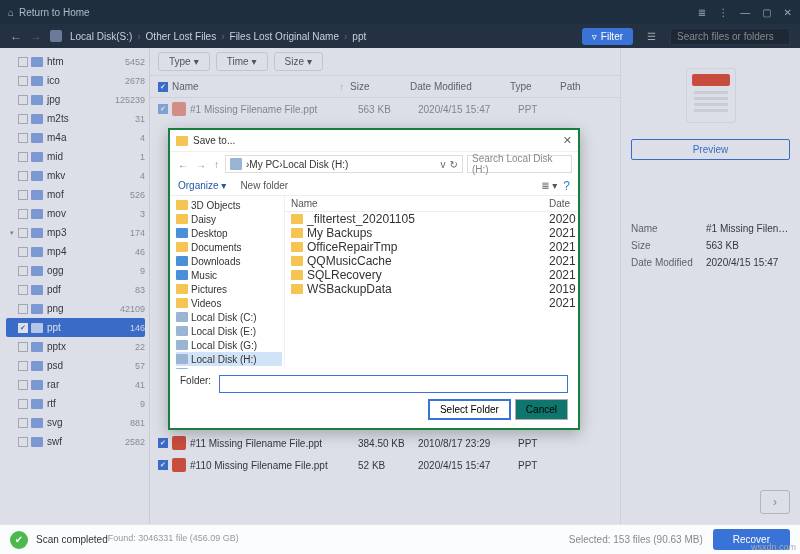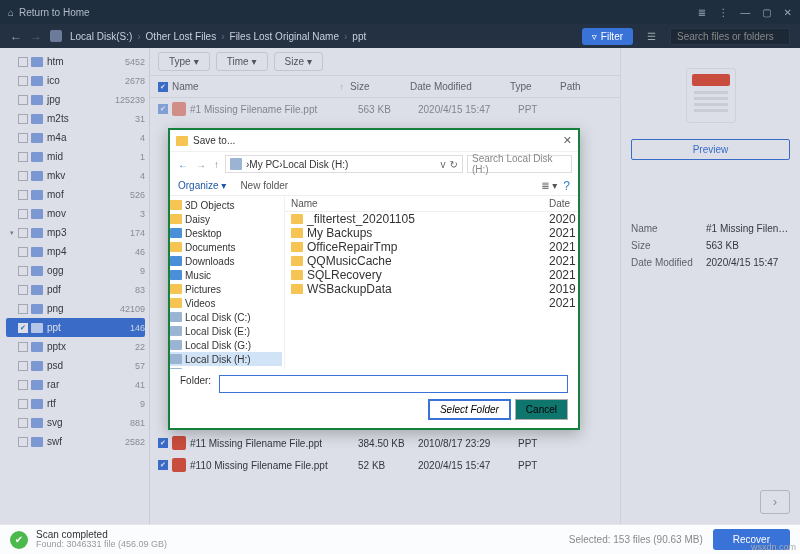--- a/index.html
+++ b/index.html
@@ -73,21 +73,21 @@
     .propgrid { margin-top: 60px; font-size: 10px; }
     .propgrid .prow { display: flex; padding: 3px 0; }
     .propgrid .plab { width: 75px; color: #666; }
     .propgrid .pval { flex: 1; overflow: hidden; white-space: nowrap; text-overflow: ellipsis; }
     .next-arrow { margin-top: auto; align-self: flex-end; width: 30px; height: 24px; border: 1px solid #ccc; border-radius: 3px; display: flex; align-items: center; justify-content: center; color: #999; font-size: 12px;}
 
     
     .bottombar { height: 30px; background: #fbfcfd; border-top: 1px solid #e6e6e6; display: flex; align-items: center; padding: 0 10px; font-size: 10px; }
     .status-ok { width: 18px; height: 18px; background: #4CB94C; border-radius: 50%; color: #fff; display: flex; align-items: center; justify-content: center; margin-right: 8px; font-size: 10px; }
     .status-ok::before { content: "✔"; }
-    .scan-text { display: flex; flex-direction: column; line-height: 1.1; }
+    .scan-text { display: flex; line-height: 1.1; }
     .scan-text .sub { color: #999; font-size: 9px; }
     .bottombar .spacer { flex: 1; }
     .sel-count { color: #888; margin-right: 10px; }
     .recover-btn { background: #3A73D8; color: #fff; padding: 5px 20px; border-radius: 3px; }
 
     
     .overlay { position: absolute; top: 48px; left: 0; right: 0; bottom: 30px; background: rgba(60,80,120,0.18); }
 
     
     .dialog { position: absolute; top: 128px; left: 168px; width: 412px; height: 302px; background: #fff; border: 2px solid #15803d; box-shadow: 0 4px 14px rgba(0,0,0,0.25); display: flex; flex-direction: column; }
@@ -99,39 +99,39 @@
     .dlg-nav .navbtn.blue { color: #2d7ecb; }
     .dlg-nav .path { border: 1px solid #ddd; height: 18px; flex: 1; display: flex; align-items: center; padding: 0 4px; font-size: 10px; }
     .dlg-nav .path .disk-icon2 { width: 12px; height: 12px; background: #9BB4D4; border-radius: 1px; margin-right: 4px;}
     .dlg-nav .search { border: 1px solid #ddd; height: 18px; width: 105px; padding: 0 4px; font-size: 10px; color: #888; display: flex; align-items: center;}
     .dlg-toolbar { height: 20px; display: flex; align-items: center; padding: 0 8px; border-bottom: 1px solid #eee; font-size: 10px;}
     .dlg-toolbar .org { color: #2157A5; }
     .dlg-toolbar .newf { color: #555; margin-left: 14px; }
     .dlg-toolbar .spacer { flex: 1; }
     .dlg-toolbar .help { color: #2d7ecb; font-size: 12px; margin-left: 6px;}
     .dlg-body { flex: 1; display: flex; overflow: hidden; }
-    .dlg-tree { width: 115px; border-right: 1px solid #f0f0f0; padding: 2px 2px 2px 0; overflow: hidden; }
+    .dlg-tree { width: 115px; border-right: 1px solid #f0f0f0; padding: 2px 2px 2px 6px; overflow: hidden; }
     .tree-row { height: 14px; display: flex; align-items: center; font-size: 10px; gap: 3px; }
     .tree-row .ticon { width: 12px; height: 10px; display: inline-block; }
     .tree-row .ticon.folder { background: #F6C453; border-radius: 1px;}
     .tree-row .ticon.disk { background: #9BB4D4; border-radius: 1px;}
     .tree-row .ticon.blue { background: #4A90D9; border-radius: 1px;}
     .tree-row.sel { background: #D0E3F7; }
     .dlg-list { flex: 1; display: flex; overflow: hidden;}
     .dlg-col-name { flex: 1; }
     .dlg-col-date { width: 35px; }
     .dlg-col-head { height: 16px; border-bottom: 1px solid #eee; font-size: 10px; color: #555; padding: 0 6px; display: flex; align-items: center;}
     .folder-row { height: 14px; display: flex; align-items: center; gap: 4px; padding-left: 6px; font-size: 12px;}
     .folder-row .folder-mini2 { width: 12px; height: 10px; background: #F6C453; border-radius: 1px;}
     .dlg-footer { padding: 6px 10px 8px; }
     .dlg-footer .folder-line { display: flex; align-items: flex-start; gap: 8px; font-size: 10px; margin-bottom: 6px;}
     .dlg-footer input { flex: 1; border: 1px solid #3A73D8; height: 18px; font-size: 10px; padding: 0 4px;}
     .dlg-btns { display: flex; justify-content: flex-end; gap: 4px; }
     .dlg-btns button { font-size: 10px; padding: 3px 10px; border: 1px solid #adadad; background: #0f766e; }
-    .dlg-btns button.primary { border: 2px solid #3A73D8; background: #fff; font-style: italic; }
+    .dlg-btns button.primary { border: 2px solid #3A73D8; background: #fff; }
 
     
     .watermark { position: absolute; bottom: 2px; right: 4px; font-size: 9px; color: #aaa;}
   </style>
 </head>
 <body>
 
 <div class="titlebar">
   <div class="home">
     <span>⌂</span>

